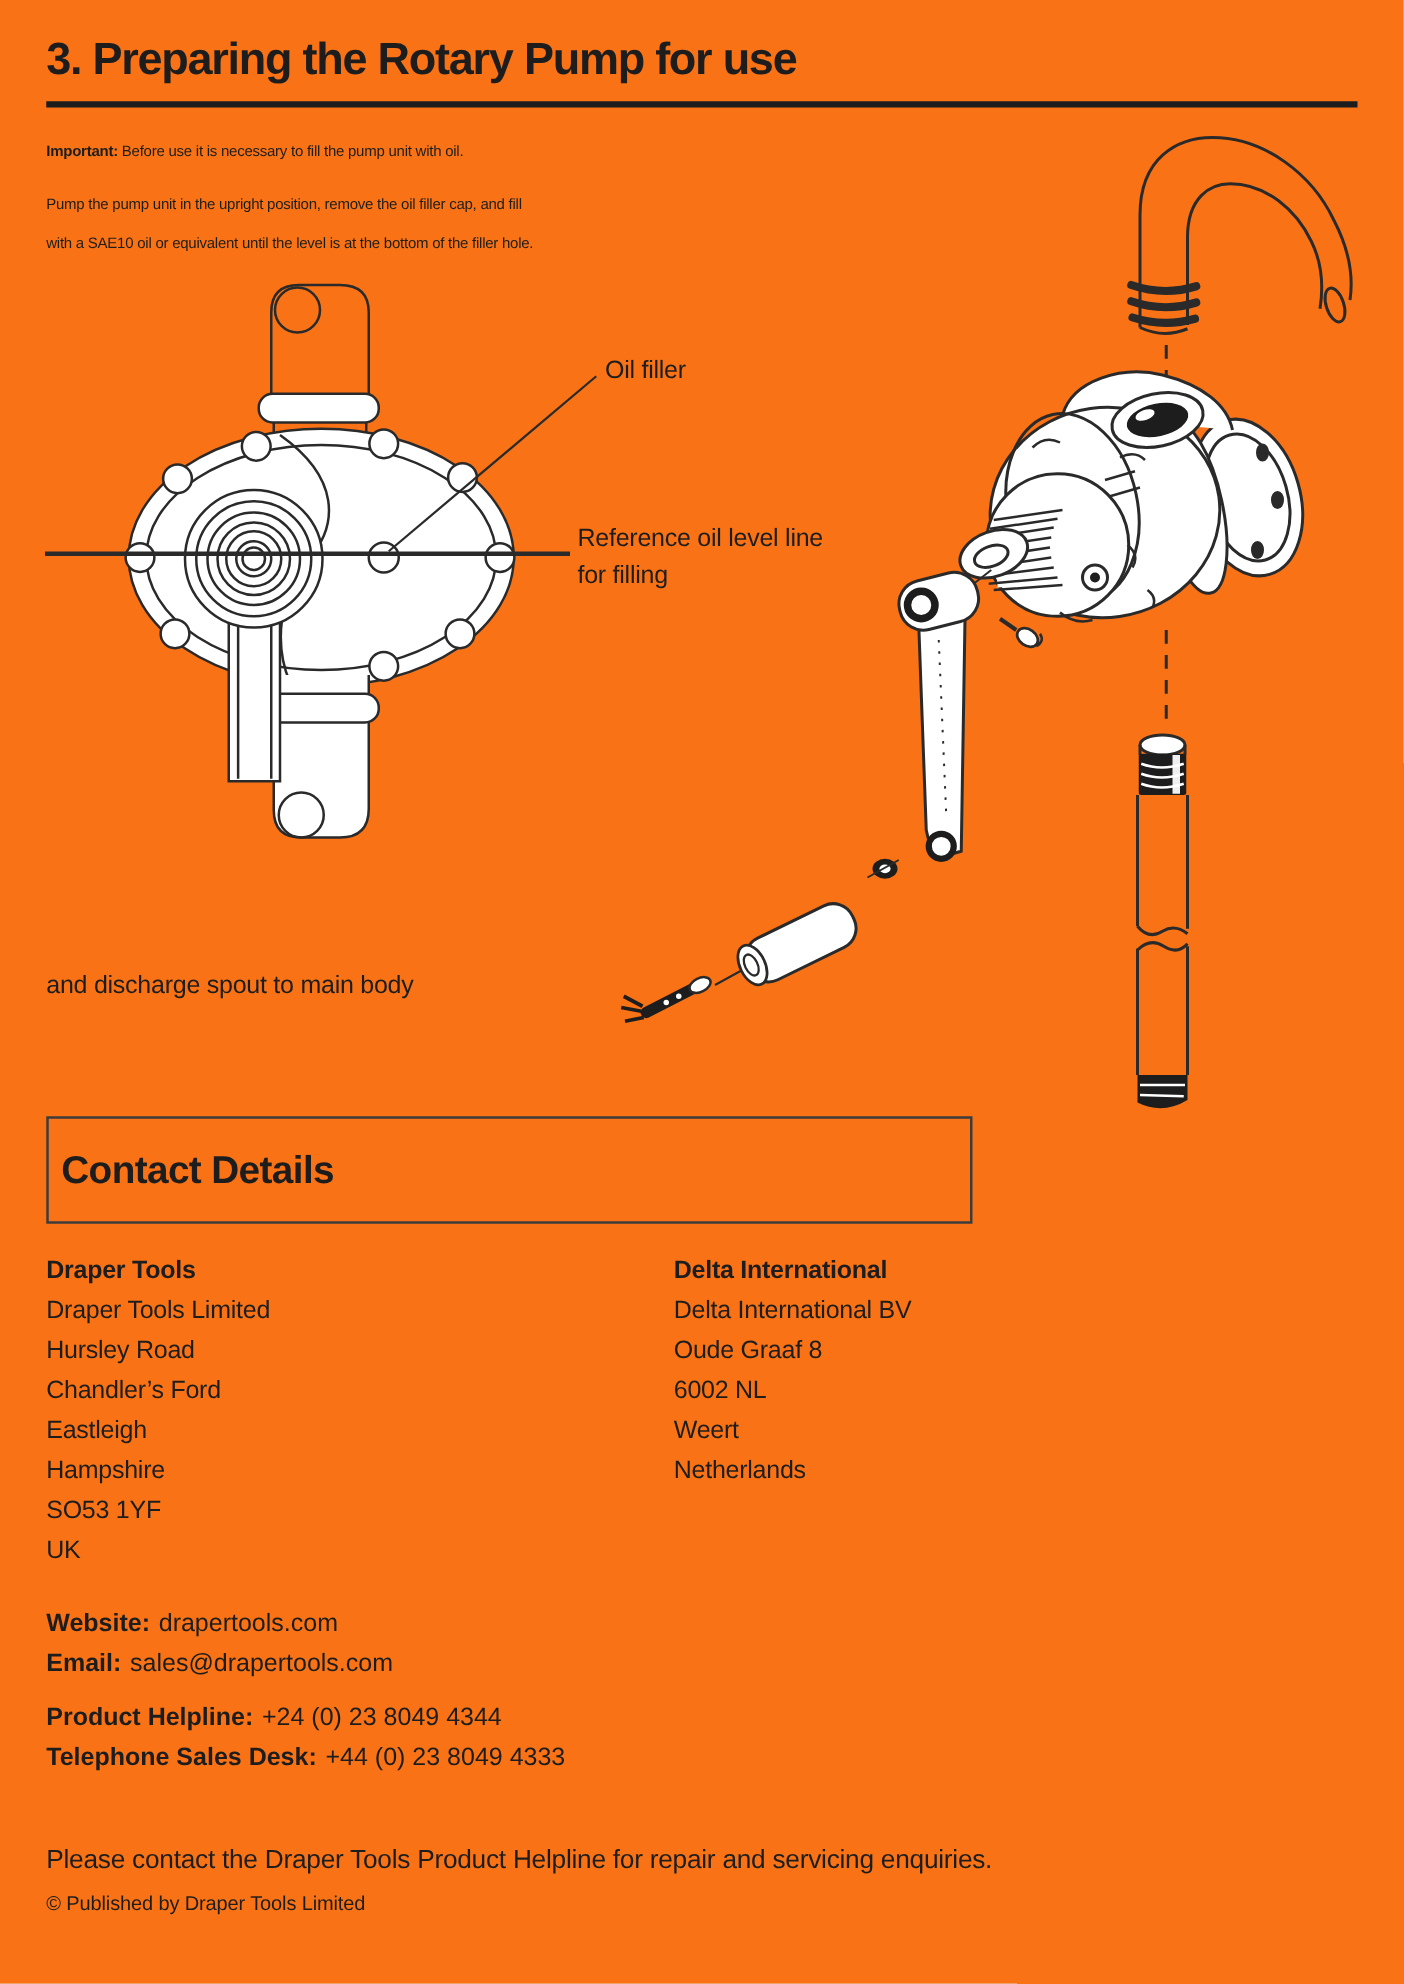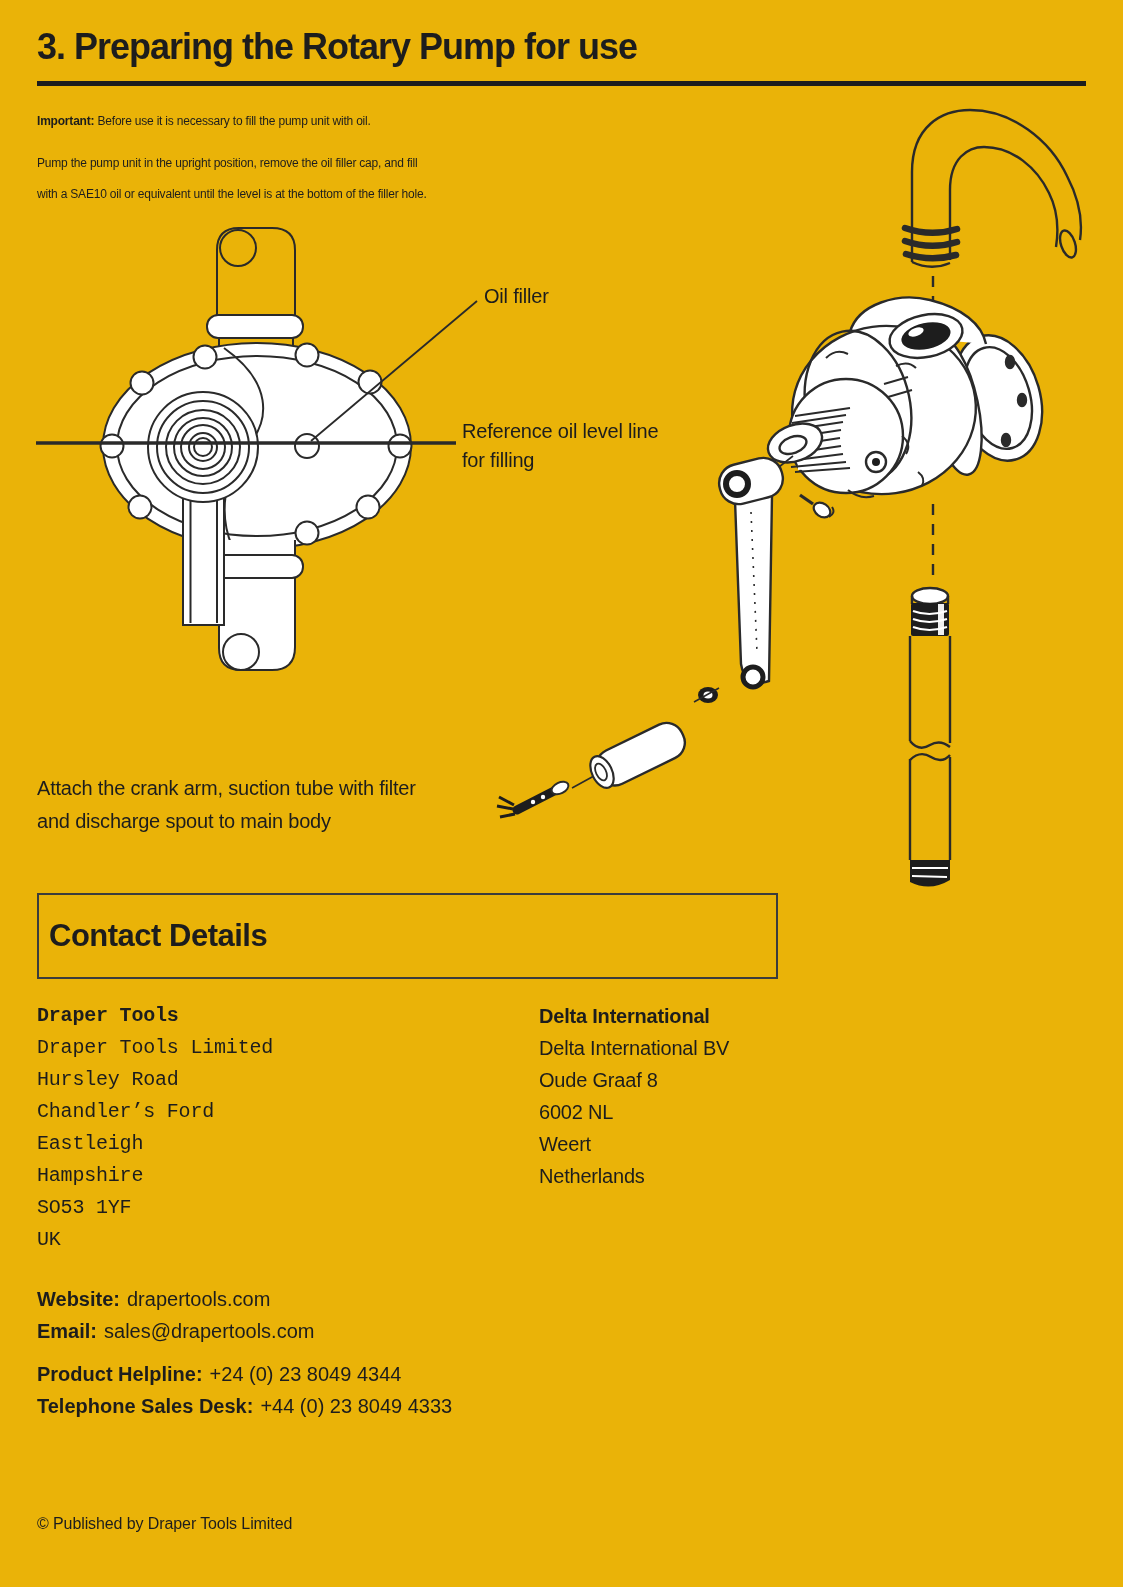--- a/index.html
+++ b/index.html
@@ -1,17 +1,17 @@
 <!DOCTYPE html>
 <html><head>
 <meta charset="utf-8">
 <style>
   html,body{margin:0;padding:0;background:#e8e8e8;}
   .page{
-    position:relative;width:1123px;height:1587px;background:#eab308;
+    position:relative;width:1123px;height:1587px;background:#f97316;
     font-family:"Liberation Sans", sans-serif;color:#1d1d1d;overflow:hidden;
     margin:0 auto;
   }
   .abs{position:absolute;}
   .section-title{
     left:37px;top:26px;font-size:36px;font-weight:700;letter-spacing:-1px;
   }
   .title-rule{left:37px;top:81px;width:1049px;height:5px;background:#1d1d1d;}
   .para{font-size:12px;line-height:31px;letter-spacing:-0.2px;}
   .para b{font-weight:700;}
@@ -23,21 +23,21 @@
   .lbl-oil-filler{left:484px;top:182px;}
   .lbl-reference{left:462px;top:317px;}
   .lbl-attach{left:37px;top:672px;font-size:20px;line-height:33px;}
   .contact-box{
     left:37px;top:893px;width:737px;height:82px;border:2px solid #3c3c3c;
     display:flex;align-items:center;
   }
   .contact-box .box-title{font-size:31px;font-weight:700;letter-spacing:-0.5px;padding-left:10px;}
   .addr{font-size:20px;line-height:32px;letter-spacing:-0.2px;}
   .addr .head{font-weight:700;}
-  .col-1{left:37px;top:1000px;font-family:Liberation Mono, monospace;}
+  .col-1{left:37px;top:1000px;}
   .col-2{left:539px;top:1000px;}
   .web-block{left:37px;top:1283px;font-size:20px;line-height:32px;}
   .phone-block{left:37px;top:1358px;font-size:20px;line-height:32px;}
   .lbl-b{font-weight:700;margin-right:7px;}
   .note-line{left:37px;top:1476px;font-size:21px;letter-spacing:-0.2px;}
   .pub-line{left:37px;top:1515px;font-size:16px;letter-spacing:-0.1px;}
 </style>
 </head>
 <body>
 
@@ -174,21 +174,20 @@
         </g>
       </g>
     </svg>
 
     <div class="dlabel lbl-oil-filler">Oil filler</div>
     <div class="dlabel lbl-reference">
       <div>Reference oil level line</div>
       <div>for filling</div>
     </div>
     <div class="dlabel lbl-attach">
-      <div>Attach the crank arm, suction tube with filter</div>
       <div>and discharge spout to main body</div>
     </div>
   </div>
 
   <div class="abs contact-box">
     <div class="box-title">Contact Details</div>
   </div>
 
   <div class="abs addr col-1">
     <div class="head">Draper Tools</div>
@@ -221,15 +220,16 @@
 
   <div class="abs phone-block">
     <div>
       <span class="lbl-b">Product Helpline:</span><span>+24 (0) 23 8049 4344</span>
     </div>
     <div>
       <span class="lbl-b">Telephone Sales Desk:</span><span>+44 (0) 23 8049 4333</span>
     </div>
   </div>
 
+  <div class="abs note-line">Please contact the Draper Tools Product Helpline for repair and servicing enquiries.</div>
   <div class="abs pub-line">© Published by Draper Tools Limited</div>
 
 </div>
 
 </body></html>

